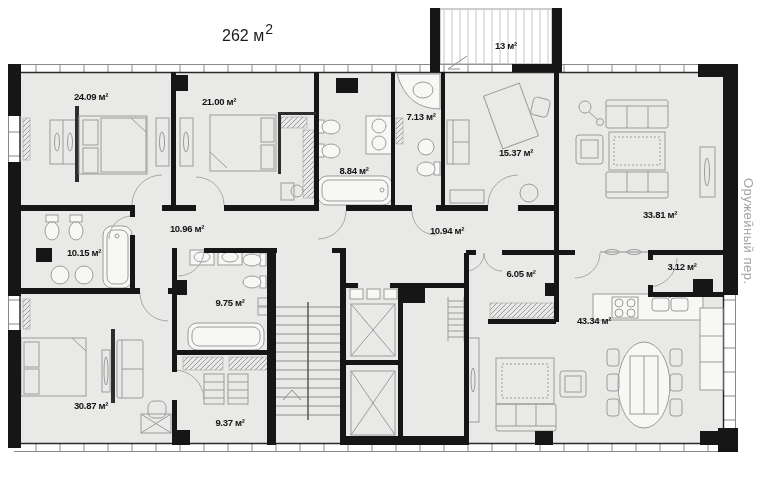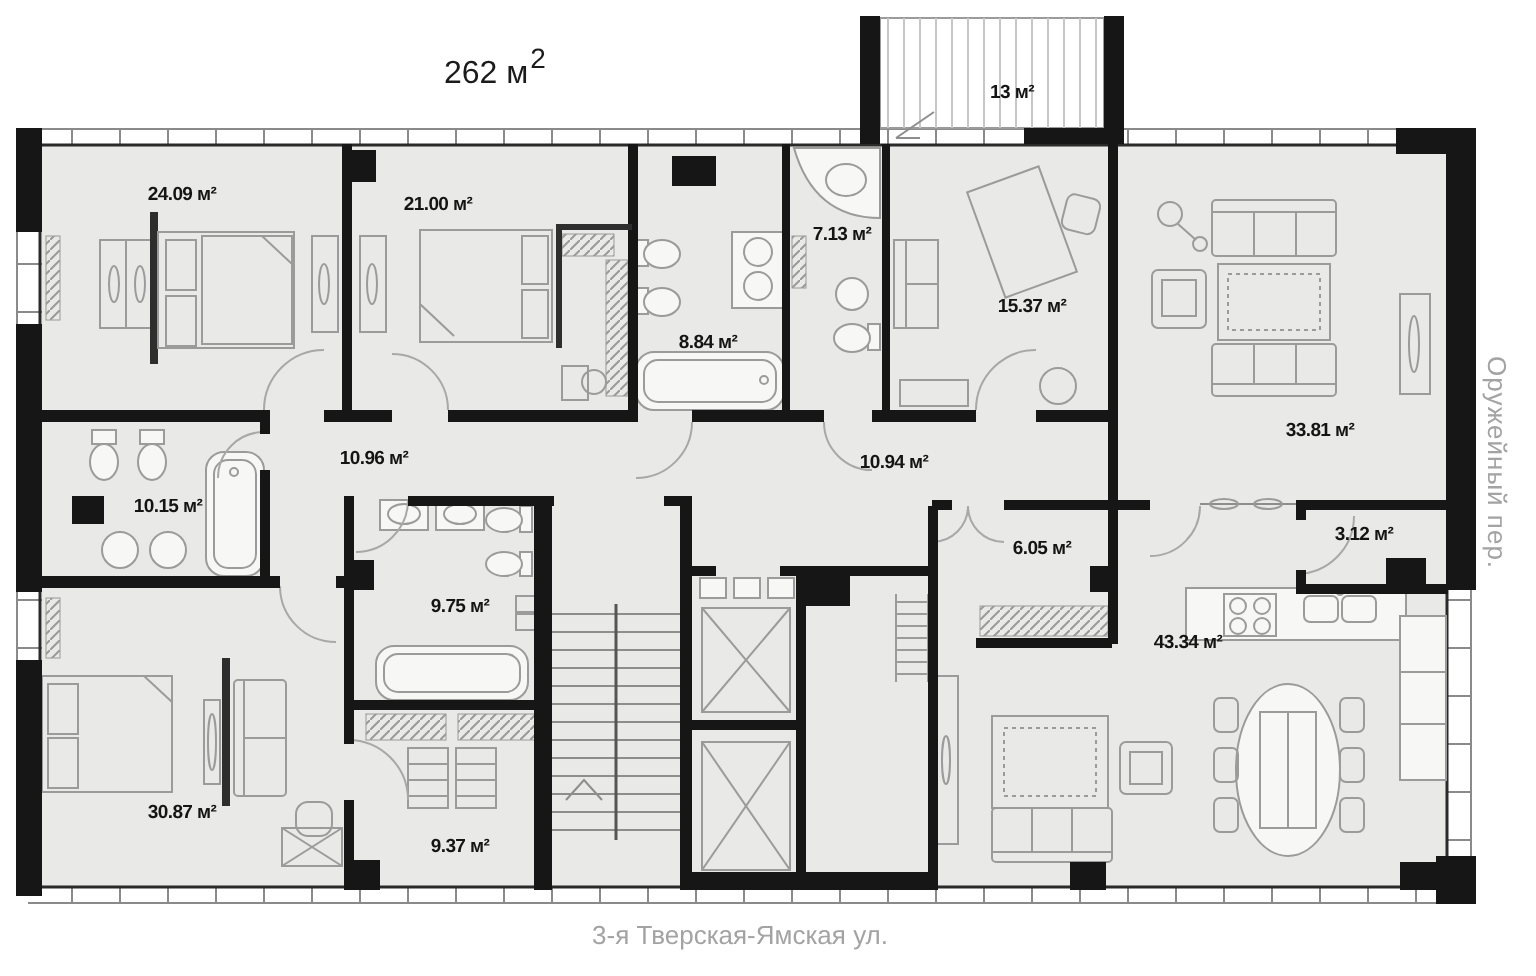--- a/index.html
+++ b/index.html
@@ -374,15 +374,14 @@
       <text class="label" x="84" y="256" text-anchor="middle">10.15 м²</text>
       <text class="label" x="521" y="277" text-anchor="middle">6.05 м²</text>
       <text class="label" x="682" y="270" text-anchor="middle">3.12 м²</text>
       <text class="label" x="230" y="306" text-anchor="middle">9.75 м²</text>
       <text class="label" x="594" y="324" text-anchor="middle">43.34 м²</text>
       <text class="label" x="91" y="409" text-anchor="middle">30.87 м²</text>
       <text class="label" x="230" y="426" text-anchor="middle">9.37 м²</text>
     </g>
   </svg>
 
-  <div class="street-bottom">3-я Тверская-Ямская ул.</div>
   <div class="street-right">Оружейный пер.</div>
 </div>
 
 </body></html>

